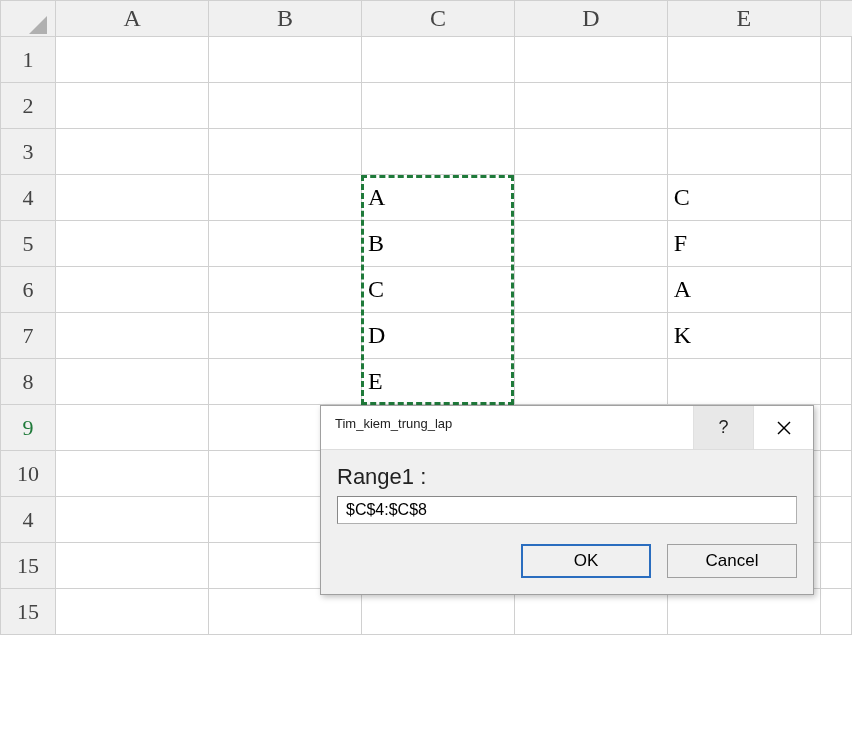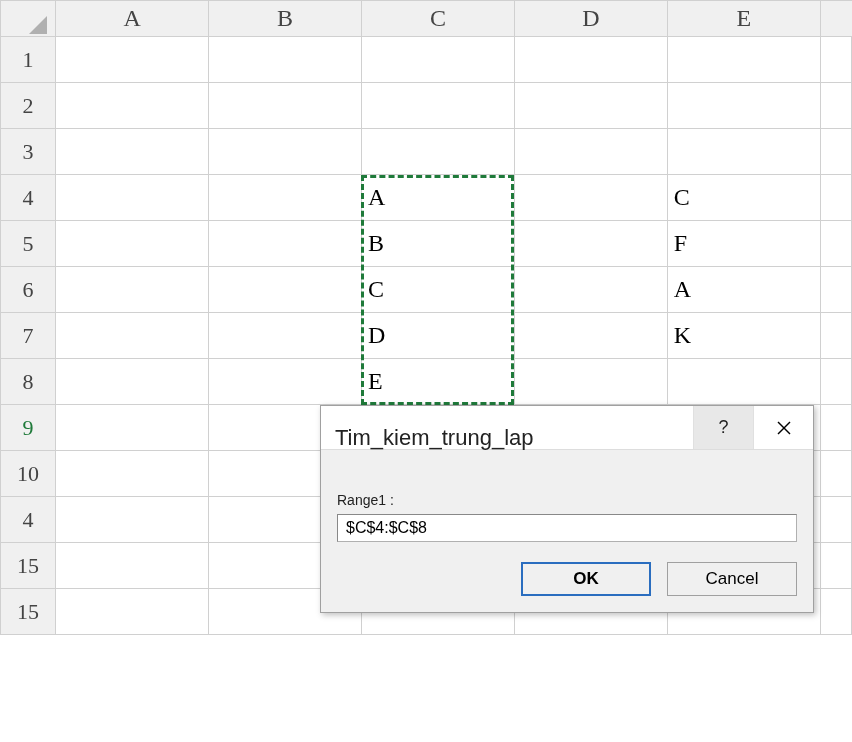--- a/index.html
+++ b/index.html
@@ -62,38 +62,38 @@
     }
     .dialog-titlebar {
       display: flex;
       align-items: stretch;
       height: 44px;
       background: #fff;
       border-bottom: 1px solid #ddd;
     }
     .dialog-title {
       flex: 1;
-      padding: 19px 14px;
-      font-size: 22px;
+      padding: 10px 14px;
+      font-size: 13px;
     }
     .dialog-btn-top {
       width: 60px;
       display: flex;
       align-items: center;
       justify-content: center;
       border-left: 1px solid #e0e0e0;
       background: #fff;
       font-size: 18px;
     }
     .dialog-btn-top.help { background: #e8e8e8; }
     .dialog-btn-top.close svg { width: 16px; height: 16px; }
     .dialog-body {
       padding: 14px 16px 6px 16px;
     }
-    .dialog-label { margin-bottom: 6px; font-size: 14px; margin-top: 28px; }
+    .dialog-label { margin-bottom: 6px; font-size: 22px; }
     .dialog-input {
       width: 100%;
       border: 1px solid #b0b0b0;
       border-top-color: #888;
       border-left-color: #888;
       padding: 4px 8px;
       font-size: 16px;
       font-family: inherit;
       background: #fff;
     }
@@ -106,21 +106,20 @@
     .dialog-action {
       width: 130px;
       height: 34px;
       background: #f0f0f0;
       border: 1px solid #a0a0a0;
       font-size: 17px;
       cursor: pointer;
     }
     .dialog-action.primary {
       border: 2px solid #2a6dbf;
-      font-weight: bold;
     }
   </style>
 </head>
 <body>
 
 <table class="spreadsheet">
   <tbody>
       <tr>
     <th class="corner">
           <div class="corner-tri"></div>

